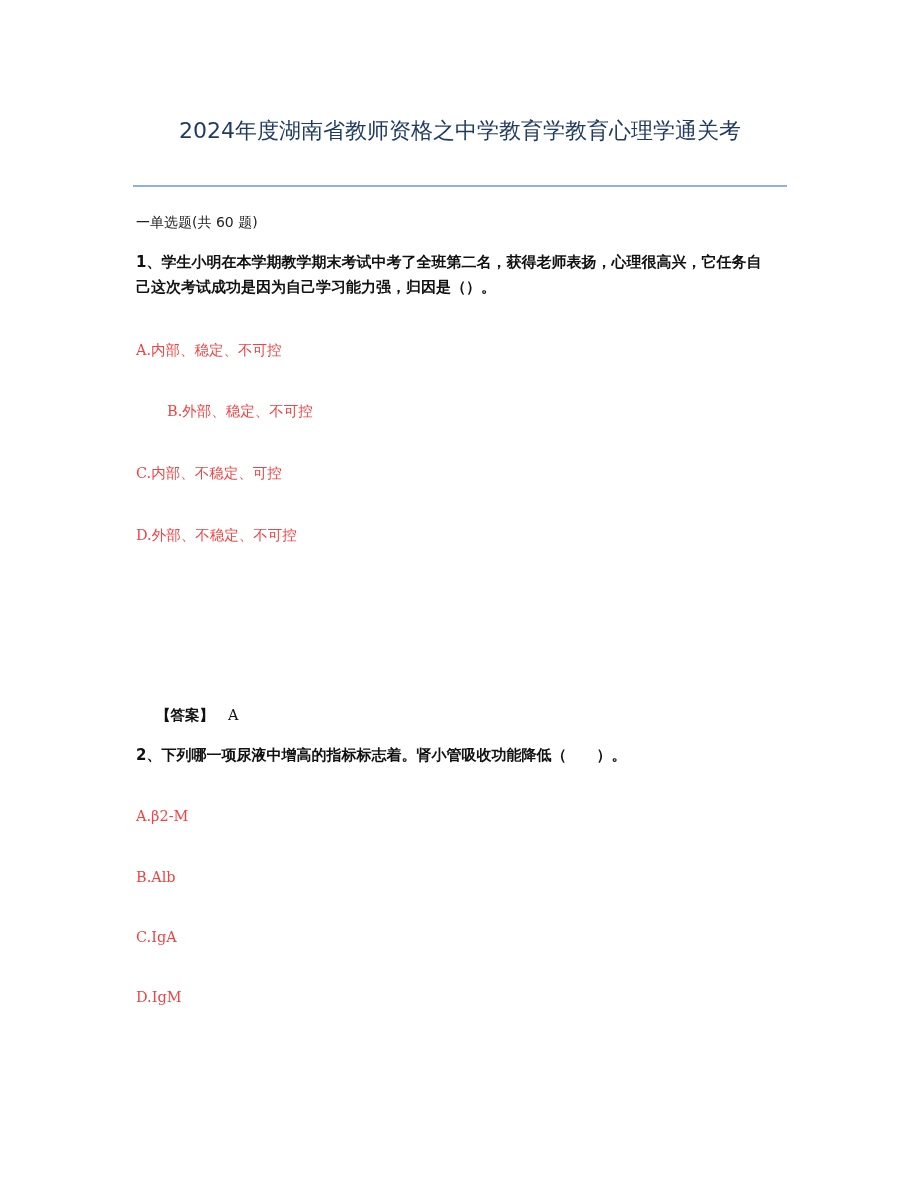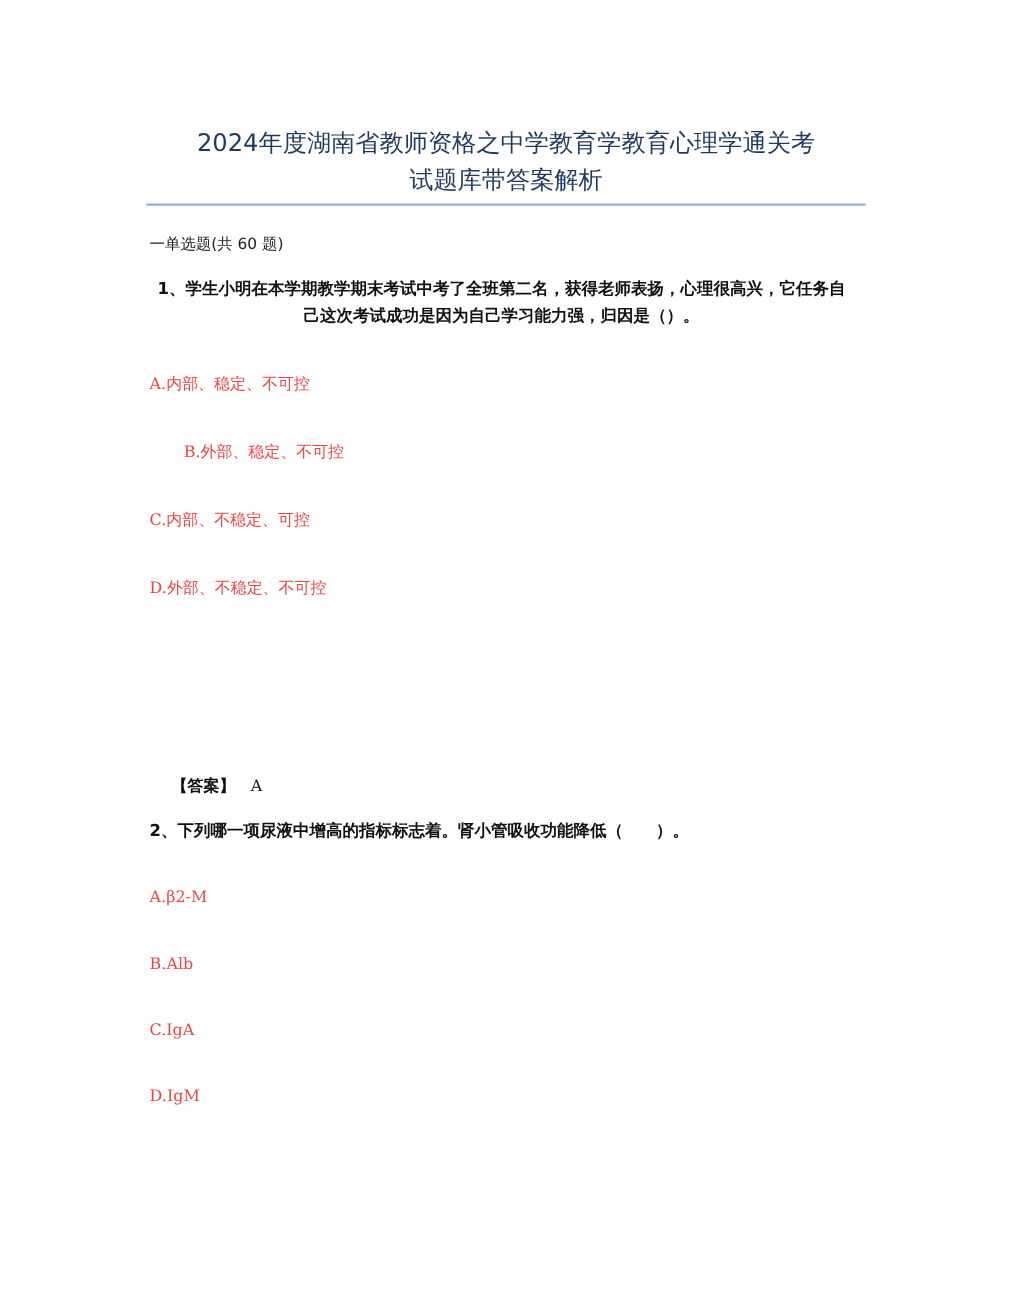--- a/index.html
+++ b/index.html
@@ -58,21 +58,21 @@
     .question {
       position: absolute;
       left: 136px;
       width: 640px;
       font-size: 15px;
       line-height: 25px;
       color: #111111;
       font-weight: 600;
       margin: 0;
     }
-    .q1 { top: 250px; text-align: center; }
+    .q1 { top: 250px; }
     .q2 { top: 743px; white-space: nowrap; }
     .option {
       position: absolute;
       left: 136px;
       font-family: "DejaVu Serif", "Liberation Serif", serif;
       font-size: 14.5px;
       line-height: 20px;
       color: #ef4444;
       white-space: nowrap;
     }
@@ -92,21 +92,20 @@
       font-family: "DejaVu Serif", "Liberation Serif", serif;
     }
   </style>
 </head>
 <body>
 
 <div class="page">
 
   <h1 class="title">
     <span class="title-line">2024年度湖南省教师资格之中学教育学教育心理学通关考</span>
-    <span class="title-line">试题库带答案解析</span>
   </h1>
 
   <div class="divider"></div>
 
   <div class="section-heading">一单选题(共 60 题)</div>
 
   <p class="question q1">1、学生小明在本学期教学期末考试中考了全班第二名，获得老师表扬，心理很高兴，它任务自己这次考试成功是因为自己学习能力强，归因是（）。</p>
 
   <div class="option" style="top:340px;">A.内部、稳定、不可控</div>
   <div class="option" style="top:401px;margin-left:31px;">B.外部、稳定、不可控</div>

